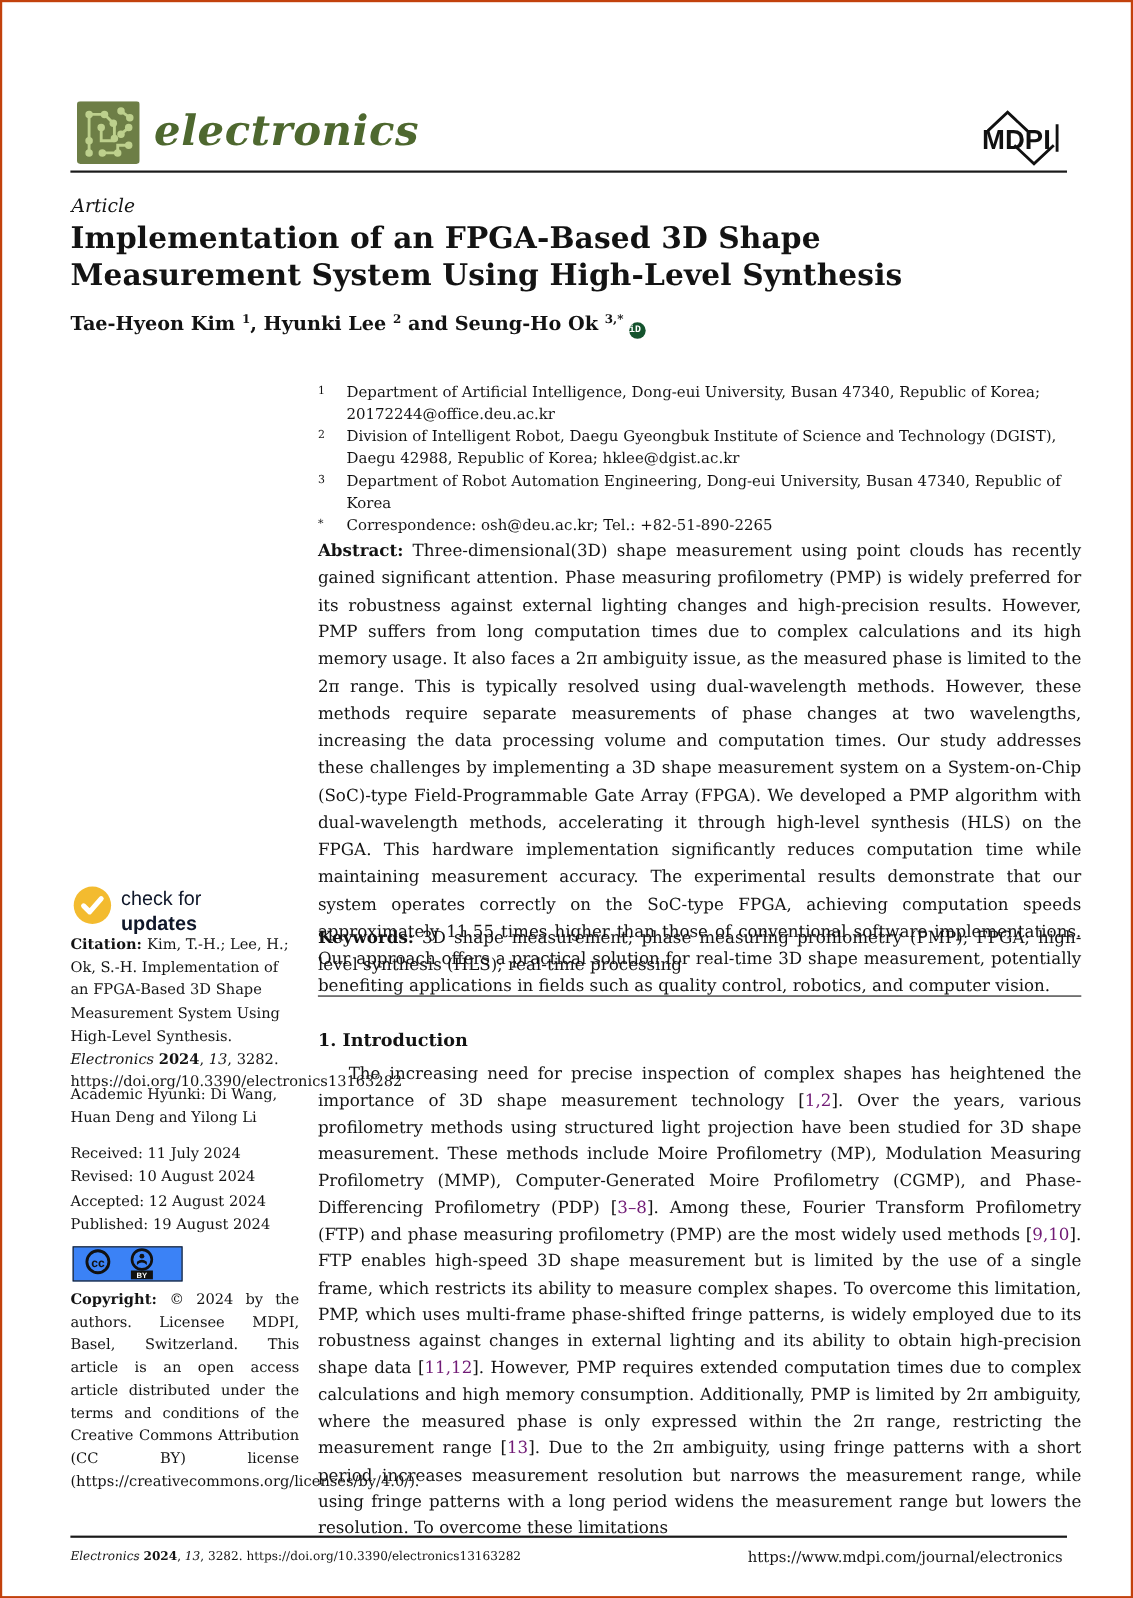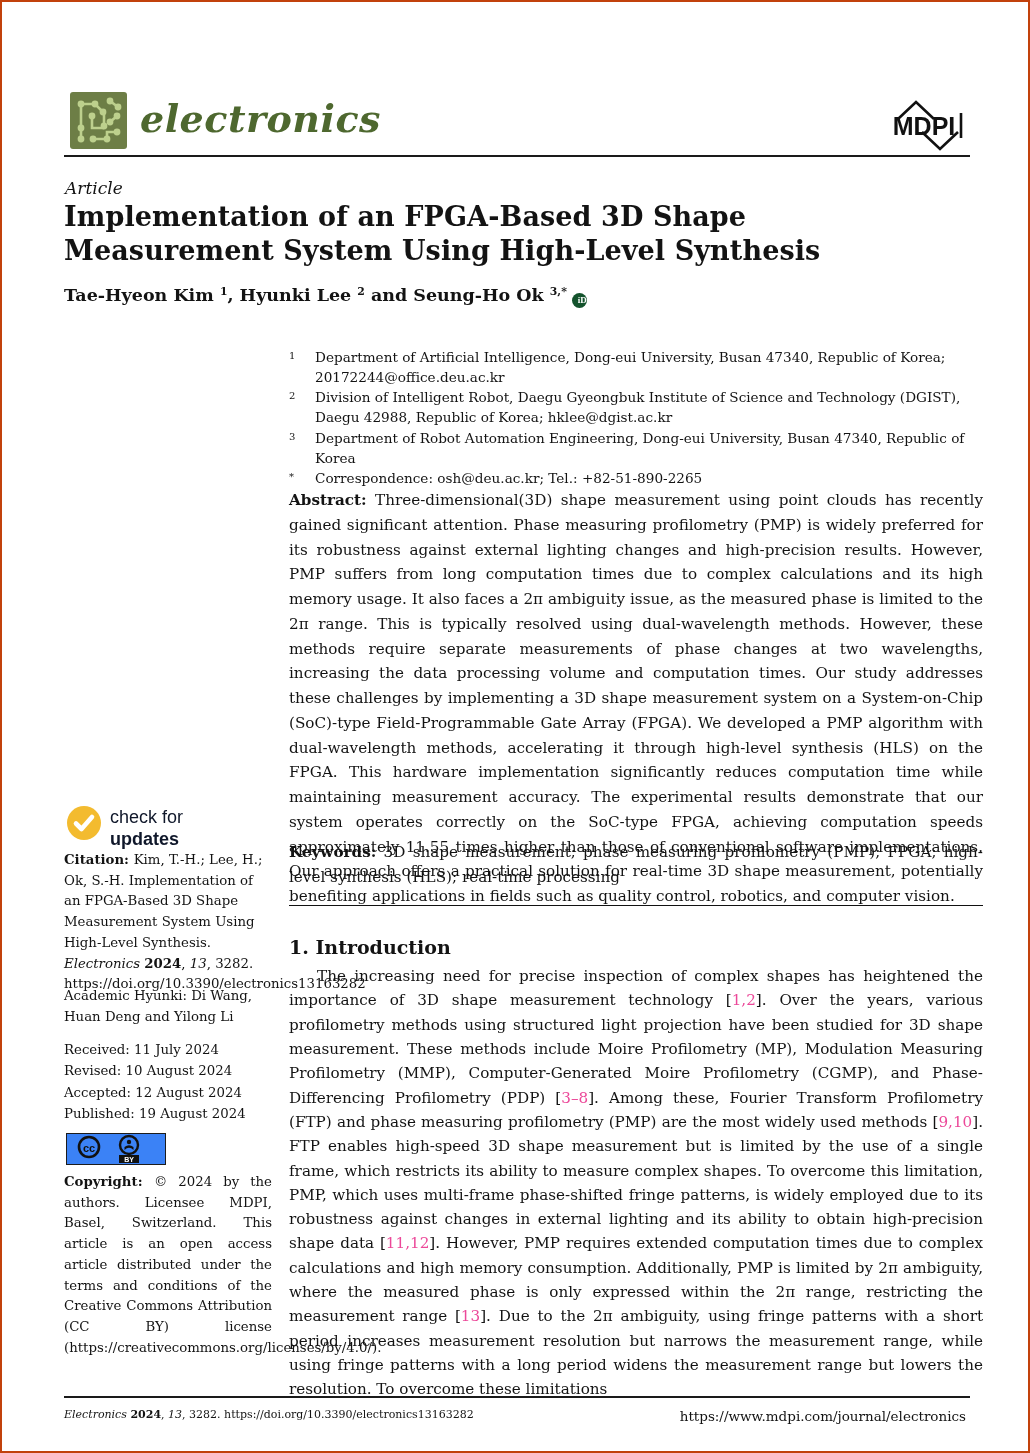--- a/index.html
+++ b/index.html
@@ -26,38 +26,38 @@
 
   
   .article-type { position:absolute; left:63px; top:176px; font-size:17px; font-style:italic; }
   .article-title {
     position:absolute; left:62px; top:198px; width:900px;
     font-size:27px; font-weight:700; line-height:1.26; letter-spacing:0.1px;
   }
   .author-line { position:absolute; left:62px; top:283px; width:900px; font-size:17.5px; font-weight:700; }
   .orcid {
     display:inline-block; width:15px; height:15px; border-radius:50%;
-    background:#14532d; color:#fff; font-family:Liberation Serif, serif;
-    font-size:9px; font-weight:700; text-align:right; line-height:15px;
+    background:#14532d; color:#fff; font-family:Liberation Mono, monospace;
+    font-size:9px; font-weight:700; text-align:left; line-height:15px;
     vertical-align:-2px; margin-left:5px;
   }
 
   
   .affiliations { position:absolute; left:287px; top:346px; width:694px; }
   .aff-row { display:flex; font-size:13.6px; line-height:1.45; margin-bottom:1px; }
   .aff-marker { width:26px; flex:0 0 26px; font-size:10px; position:relative; top:1px; }
   .aff-text { flex:1; text-align:left; }
 
   
   .abstract { position:absolute; left:287px; top:486px; width:694px; font-size:15.2px; line-height:1.63; text-align:justify; }
   .keywords { position:absolute; left:287px; top:838px; width:694px; font-size:15.2px; line-height:1.63; text-align:justify; }
   .col-divider { position:absolute; left:287px; top:903px; width:694px; height:1px; background:#111; }
 
   
-  .intro-heading { position:absolute; left:287px; top:934px; font-size:19px; font-weight:700; }
+  .intro-heading { position:absolute; left:287px; top:934px; font-size:16px; font-weight:700; }
   .intro-para {
     position:absolute; left:287px; top:962px; width:694px;
     font-size:15.2px; line-height:1.6; text-align:justify; text-indent:28px;
   }
 
   
   .check-badge { position:absolute; left:64px; top:803px; width:160px; height:38px; cursor:pointer; }
   .check-circle { position:absolute; left:0; top:0; width:36px; height:36px; }
   .check-text { position:absolute; left:44px; top:2px; font-family:"Liberation Sans", sans-serif; font-size:18px; line-height:1.2; color:#0f172a; }
   .check-text .l2 { font-weight:700; }
@@ -71,21 +71,21 @@
   .cc-badge { position:absolute; left:64px; top:1131px; width:100px; height:32px; background:#3b82f6; border:1px solid #1c1c1c; cursor:pointer; }
 
   
   .footer-rule { position:absolute; left:62px; top:1394px; width:906px; height:2px; background:#1a1a1a; }
   .footer-left { position:absolute; left:62px; top:1406px; font-size:11px; }
   .footer-right { position:absolute; right:62px; top:1406px; font-size:13.5px; }
 
   
   .b { font-weight:700; }
   .i { font-style:italic; }
-  .lnk { color:#ec4899; }
+  .lnk { color:#701a75; }
   .sup { font-size:0.62em; position:relative; top:-0.55em; }
 </style>
 </head>
 <body>
 
 <div class="page">
 
   <div class="logo-box">
     <svg width="57" height="57" viewBox="0 0 57 57">
       <rect x="0" y="0" width="57" height="57" rx="3" fill="#6d7e46"></rect>

